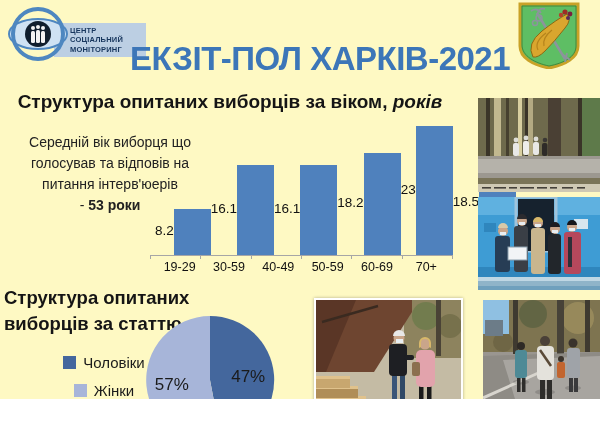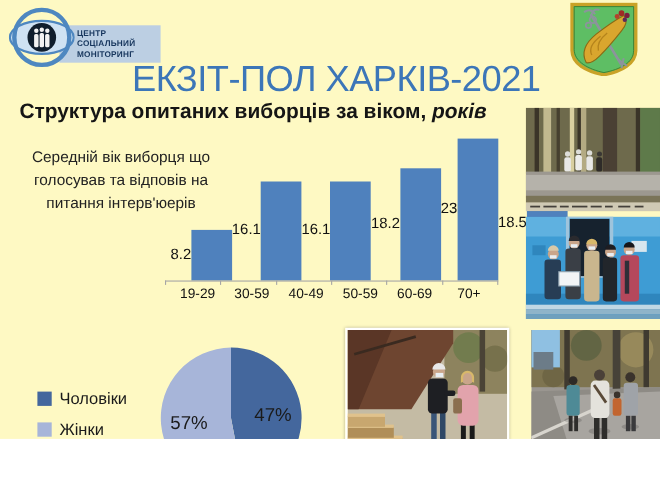--- a/index.html
+++ b/index.html
@@ -5,22 +5,22 @@
   html,body{margin:0;padding:0;background:#fff;}
   .page{position:relative;width:600px;height:399px;background:#fef9c3;overflow:hidden;
         font-family:"Liberation Sans",sans-serif;color:#111;}
 
   
   .logo{position:absolute;left:8px;top:4px;width:112px;height:60px;}
   .logo-textbox{position:absolute;left:46px;top:19px;width:72px;padding:3px 4px 3px 16px;
         background:#BCCFE3;line-height:1.25;}
   .logo-textbox span{display:block;font-size:7.5px;font-weight:bold;color:#17365D;letter-spacing:.2px;}
   .logo-mark{position:absolute;left:0;top:0;}
-  .main-title{position:absolute;left:120px;top:31px;width:400px;
-        font-size:33px;font-weight:normal;letter-spacing:-.5px;}
+  .main-title{position:absolute;left:120px;top:18px;width:400px;text-align:center;
+        font-size:33px;font-weight:bold;letter-spacing:-.5px;}
   .emblem{position:absolute;left:518px;top:2px;}
 
   
   .age-title{position:absolute;left:15px;top:75px;width:430px;text-align:center;
         font-size:19px;font-weight:bold;color:#151515;}
   .age-title em{margin-top:44px;}
   .age-note{position:absolute;left:0;top:116px;width:188px;text-align:center;
         font-size:14px;line-height:1.5;color:#222;margin:16px;}
   .age-note .dashline{display:block;}
   #bar-cols{position:absolute;left:155px;top:110px;width:296px;height:145px;
@@ -30,21 +30,21 @@
   .bar{width:37px;}
   #axis-line{position:absolute;left:150px;top:255px;width:303px;height:1px;background:#A6A6A6;}
   #axis-line .tick{position:absolute;top:0;width:1px;height:4px;background:#A6A6A6;}
   #bar-cats{position:absolute;left:155px;top:260px;width:296px;display:flex;}
   .bcat{flex:1;text-align:center;font-size:12.5px;color:#111;}
 
   
   .gender-title{position:absolute;left:4px;top:285px;width:228px;
         font-size:18.5px;font-weight:bold;line-height:1.4;color:#151515;margin:0;}
   #legend{position:absolute;left:34px;top:354px;width:140px;}
-  .leg-item{display:flex;align-items:center;gap:7px;margin-bottom:11px;font-size:15px;color:#1a1a1a;}
+  .leg-item{display:flex;align-items:center;gap:7px;margin-bottom:11px;font-size:15px;color:#1a1a1a;justify-content:center;}
   .leg-sq{width:13px;height:13px;flex:0 0 13px;}
   #pie-svg{position:absolute;left:142px;top:310px;}
 
   
   .photo{position:absolute;display:block;}
   .photo.framed{border:2px solid #fff;box-shadow:0 0 3px rgba(0,0,0,.3);}
 </style>
 </head>
 <body>
 
@@ -95,20 +95,21 @@
     </g>
   </svg>
 
   <h2 class="age-title">
     <span>Структура опитаних виборців за віком,</span>
     <em>років</em>
   </h2>
 
   <p class="age-note">
     <span>Середній вік виборця що голосував та відповів на питання інтерв'юерів</span>
+    <span class="dashline"><span>- </span><b>53 роки</b></span>
   </p>
 
   <div id="bar-cols">
       <div class="bcol">
         <div class="bval">8.2</div>
         <div class="bar" style="height: 46px; background: rgb(79, 129, 189);"></div>
       </div>
       <div class="bcol">
         <div class="bval">16.1</div>
         <div class="bar" style="height: 90px; background: rgb(79, 129, 189);"></div>
@@ -141,20 +142,21 @@
     </div>
   <div id="bar-cats">
       <div class="bcat">19-29</div>
       <div class="bcat">30-59</div>
       <div class="bcat">40-49</div>
       <div class="bcat">50-59</div>
       <div class="bcat">60-69</div>
       <div class="bcat">70+</div>
     </div>
 
+  <h2 class="gender-title">Структура опитаних виборців за статтю</h2>
   <div id="legend">
       <div class="leg-item">
         <span class="leg-sq" style="background: rgb(68, 103, 157);"></span>
         <span>Чоловіки</span>
       </div>
       <div class="leg-item">
         <span class="leg-sq" style="background: rgb(167, 181, 217);"></span>
         <span>Жінки</span>
       </div>
     </div>

